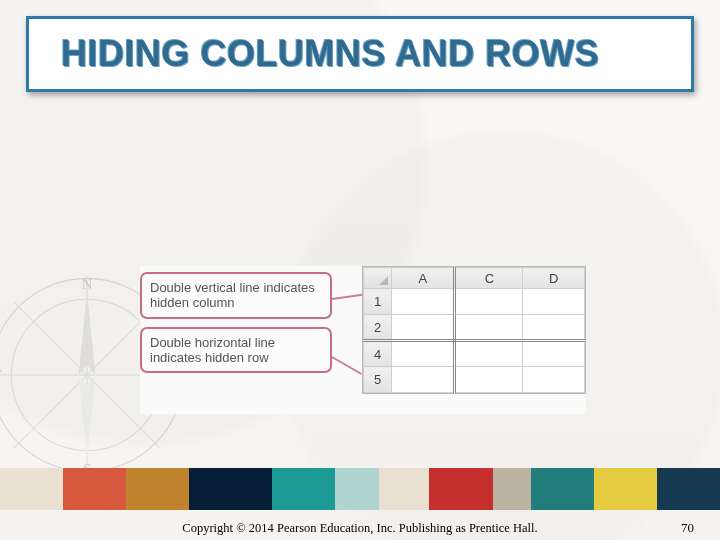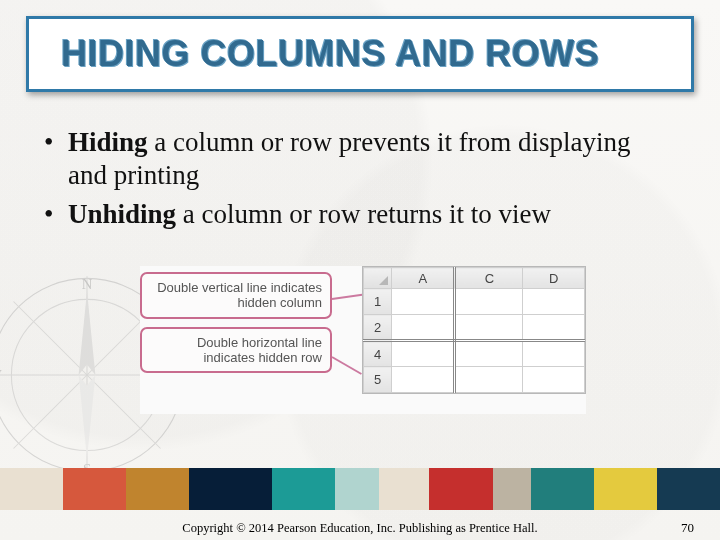--- a/index.html
+++ b/index.html
@@ -63,21 +63,21 @@
     position: absolute; left: 0; top: 6px;
     width: 192px;
     font-family: Arial, Helvetica, sans-serif;
     font-size: 13px;
     color: #555;
   }
   .callout {
     border: 2px solid #c86b8e;
     border-radius: 7px;
     padding: 6px 8px;
-    text-align: right;
+    text-align: left;
     background: #fcfbfb;
     line-height: 1.18;
     margin-bottom: 8px;
   }
   .callout-line {
     position: absolute;
     border-top: 2px solid #cc7aa0;
     height: 0;
   }
   .callout-line.l1 { top: 26px; left: 192px; width: 52px; transform: rotate(-8deg); transform-origin: left; }
@@ -169,28 +169,20 @@
     <polygon points="100,180 108,100 100,110 92,100" fill="#ddd"></polygon>
     <text x="100" y="18" text-anchor="middle" font-size="14" fill="#777" font-family="serif">N</text>
     <text x="100" y="194" text-anchor="middle" font-size="14" fill="#777" font-family="serif">S</text>
     <text x="12" y="105" text-anchor="middle" font-size="14" fill="#777" font-family="serif">W</text>
   </svg>
 
   <div class="title-box">
     <div class="title-text">HIDING COLUMNS AND ROWS</div>
   </div>
 
-  <ul class="bullets">
-    <li>
-      <b>Hiding</b><span> a column or row prevents it from displaying and printing</span>
-    </li>
-    <li>
-      <b>Unhiding</b><span> a column or row returns it to view</span>
-    </li>
-  </ul>
 
   <div class="figure">
     <div class="callouts">
       <div class="callout">Double vertical line indicates hidden column</div>
       <div class="callout">Double horizontal line indicates hidden row</div>
       <div class="callout-line l1"></div>
       <div class="callout-line l2"></div>
     </div>
 
     <div class="mini-sheet">

